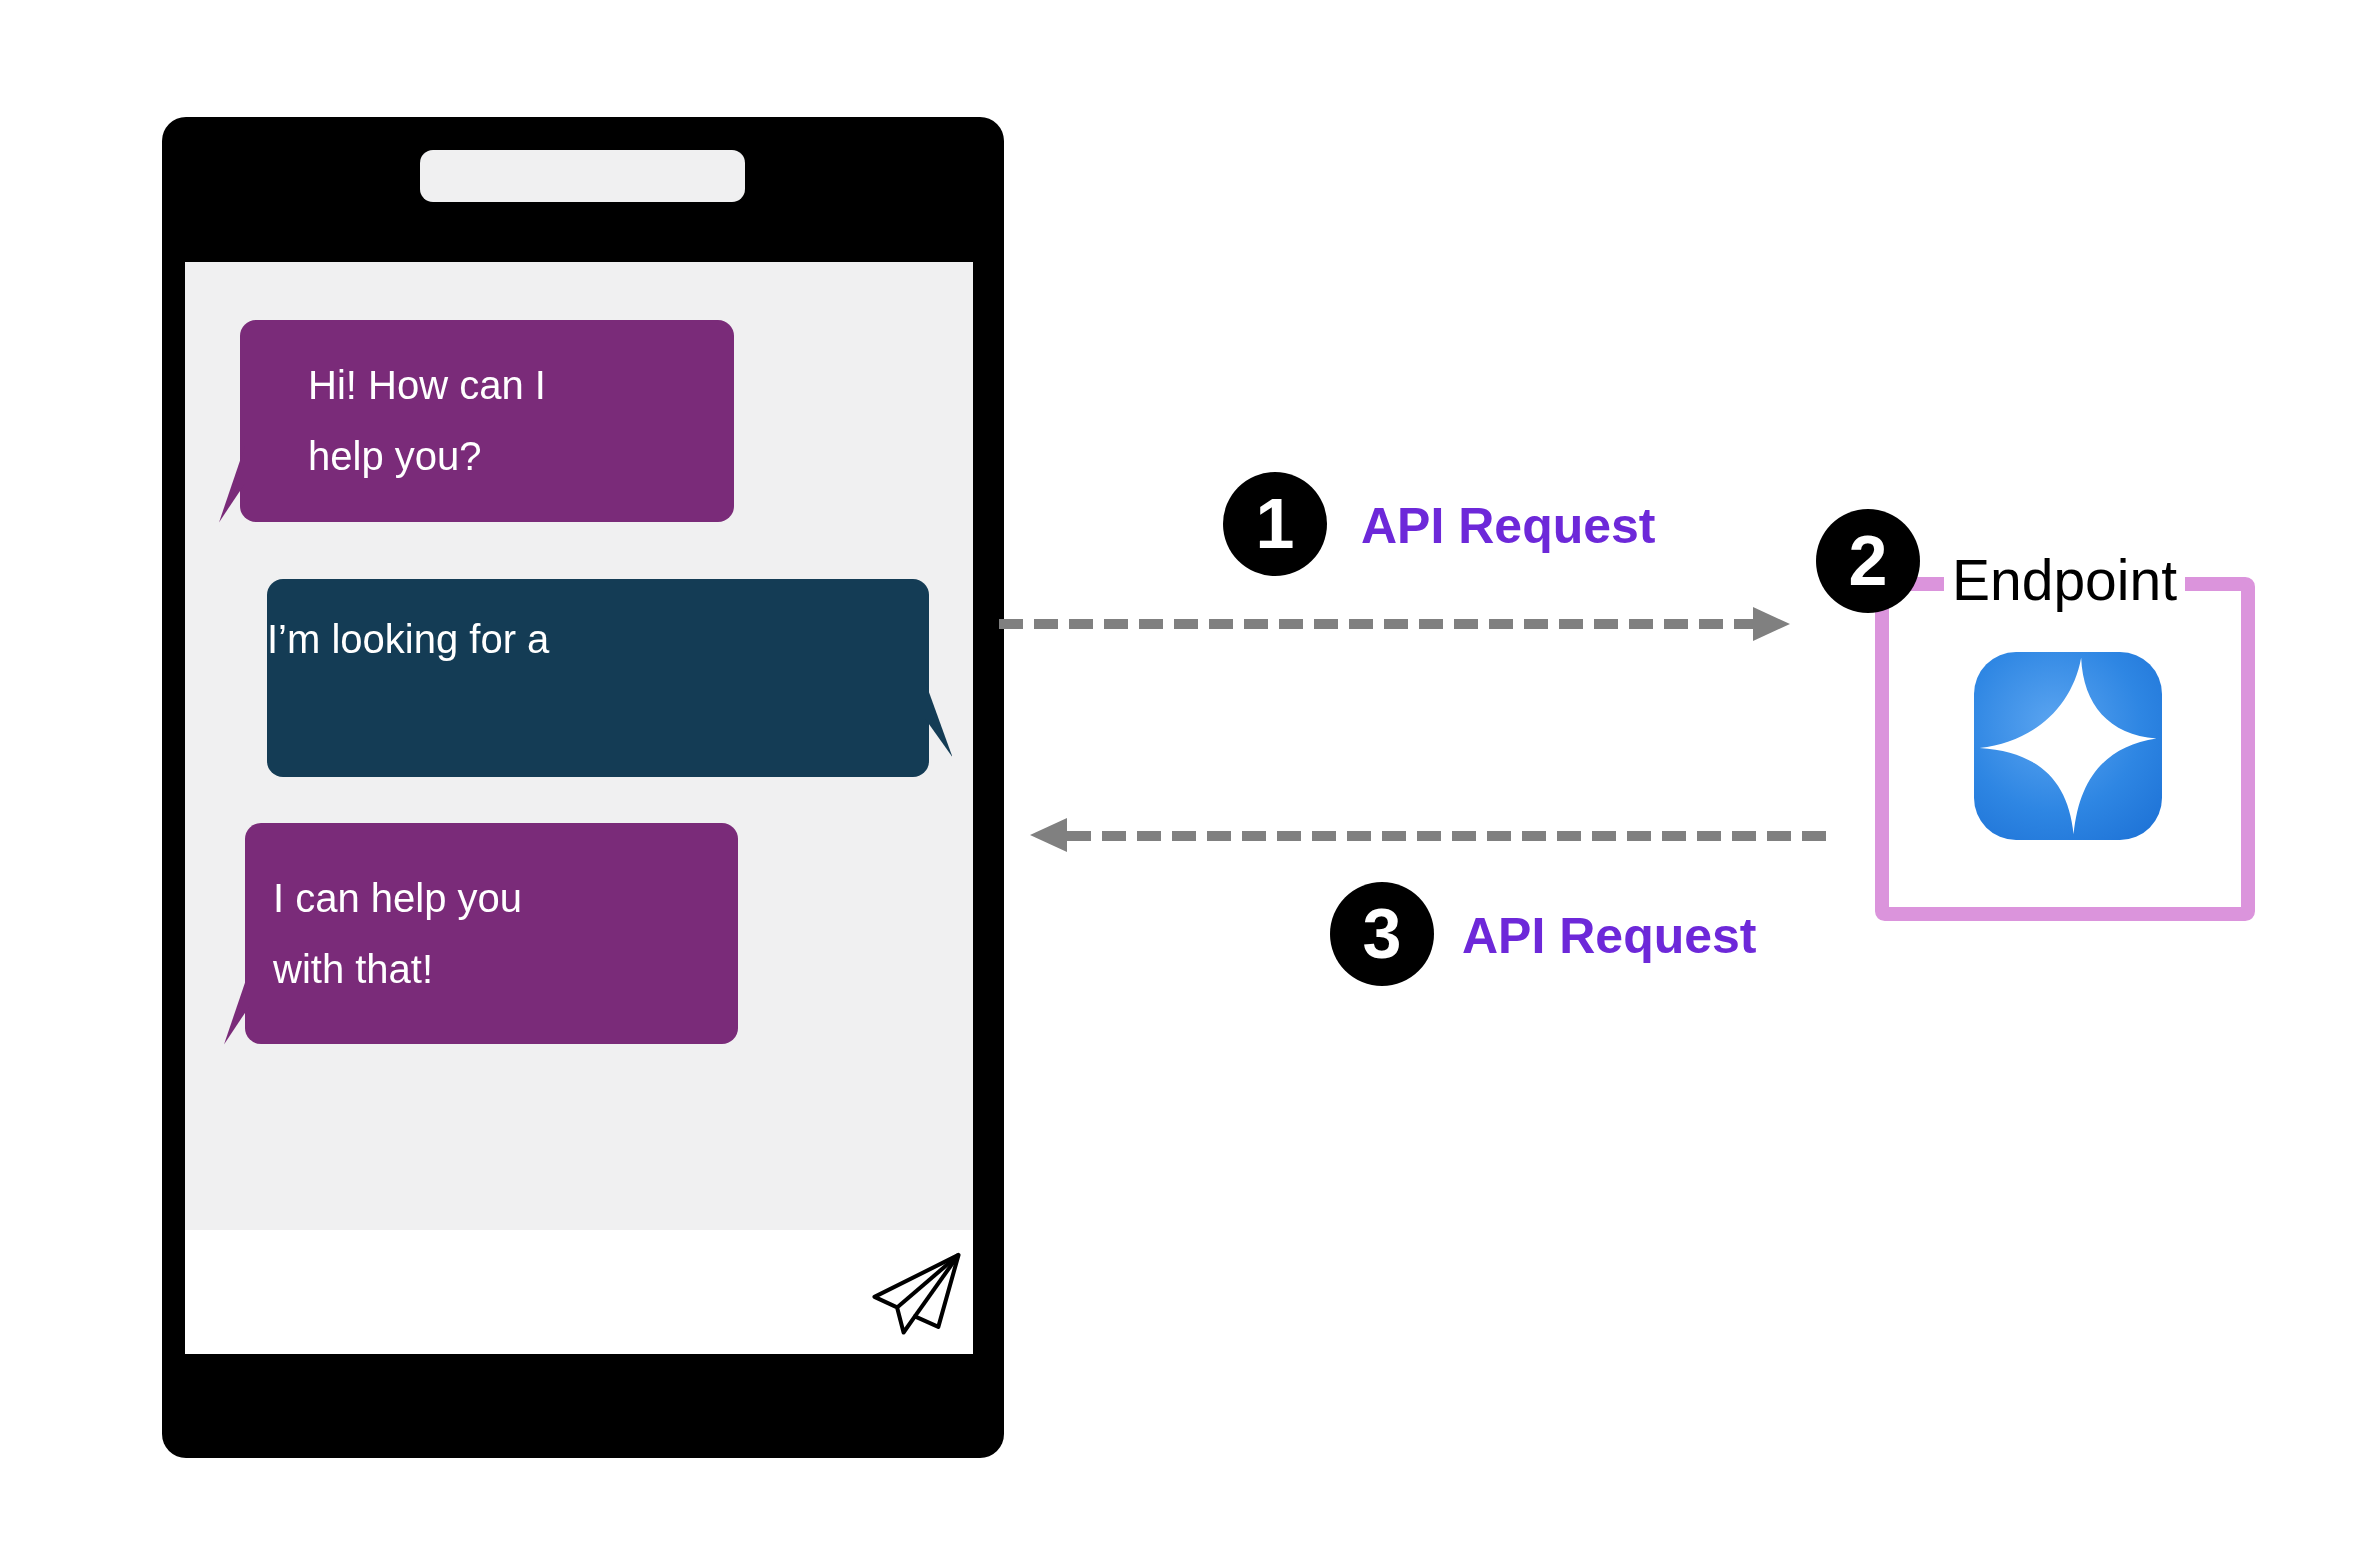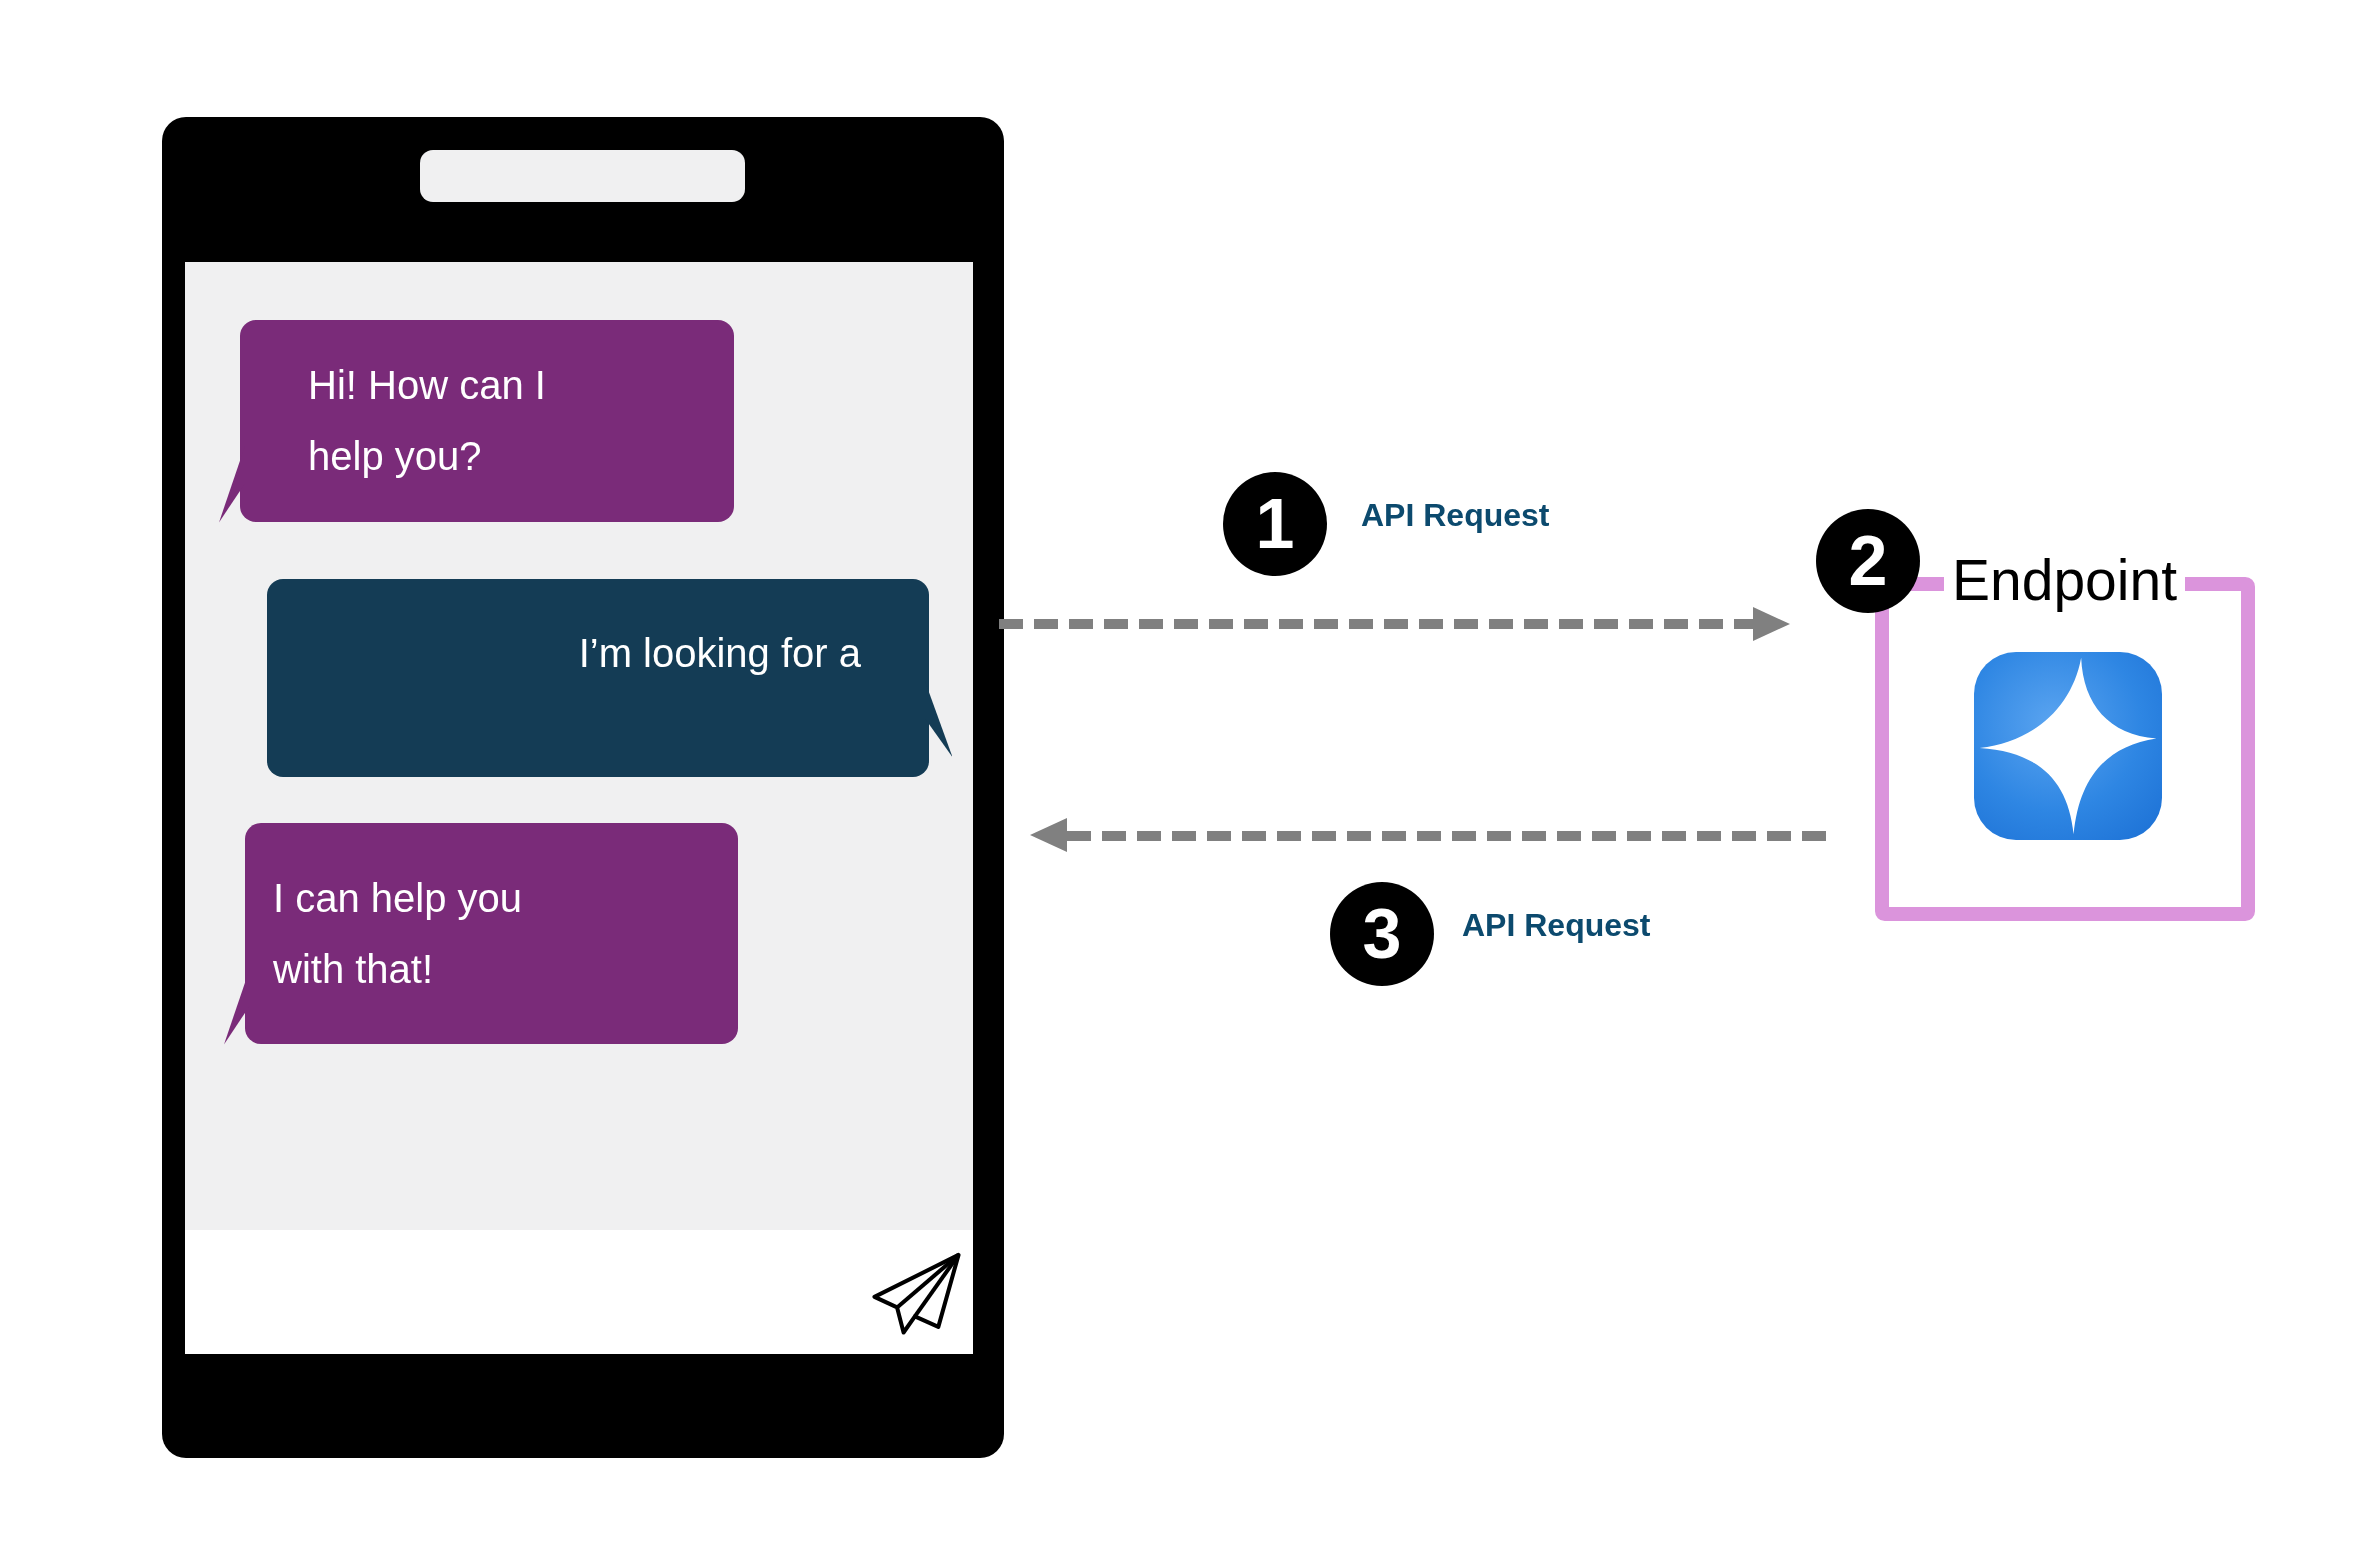--- a/index.html
+++ b/index.html
@@ -14,43 +14,43 @@
   .screen{position:absolute;left:185px;top:262px;width:788px;height:968px;background:#f0f0f1;}
   .inputbar{position:absolute;left:185px;top:1230px;width:788px;height:124px;background:#ffffff;}
   .send{position:absolute;left:868px;top:1249px;width:97px;height:91px;}
 
   
   .bubble{position:absolute;border-radius:16px;color:#fff;font-size:40px;line-height:71px;}
   .bubble .txt{display:block;}
   .b-bot{background:#7a2b79;}
   .b-user{background:#143c55;}
   .bubble1{left:240px;top:320px;width:494px;height:202px;padding-top:30px;box-sizing:border-box;padding-left:68px;}
-  .bubble2{left:267px;top:579px;width:662px;height:198px;padding-top:39px;box-sizing:border-box;
-           padding-right:68px;text-align:right;}
+  .bubble2{left:267px;top:579px;width:662px;height:198px;padding-top:25px;box-sizing:border-box;
+           padding-right:68px;text-align:left;}
   .bubble3{left:245px;top:823px;width:493px;height:221px;padding-top:40px;box-sizing:border-box;padding-left:28px;}
   .tail{position:absolute;}
   .tail-l{left:-21px;bottom:-1.6px;}
   .tail-r{right:-23px;bottom:18px;}
 
   
   .dash{position:absolute;height:9.7px;
         background:repeating-linear-gradient(90deg,#808080 0 24px,transparent 24px 35px);}
   .dash-req{left:999px;top:619px;width:754px;}
   .dash-res{left:1067px;top:831px;width:764px;}
   .head{position:absolute;width:0;height:0;border-top:17px solid transparent;border-bottom:17px solid transparent;}
   .head-right{left:1753px;top:607px;border-left:37px solid #808080;}
   .head-left{left:1030px;top:818px;border-right:37px solid #808080;}
 
   
   .badge{position:absolute;width:104px;height:104px;border-radius:50%;background:#000;color:#fff;
          display:flex;align-items:center;justify-content:center;font-size:70px;font-weight:700;}
   .badge1{left:1223px;top:472px;}
   .badge2{left:1816px;top:509px;z-index:6;}
   .badge3{left:1330px;top:882px;}
-  .steplabel{position:absolute;color:#0c4a6e;font-size:32px;font-weight:700;white-space:nowrap;}
+  .steplabel{position:absolute;color:#6d28d9;font-size:50px;font-weight:700;white-space:nowrap;}
   .lab1{left:1361px;top:497px;}
   .lab3{left:1462px;top:907px;}
 
   
   .endbox{position:absolute;left:1875px;top:577px;width:380px;height:344px;box-sizing:border-box;
           border:14.6px solid #db94dc;border-radius:9.7px;background:#ffffff;z-index:3;}
   .endlabel{position:absolute;left:1944px;top:547px;z-index:5;background:#ffffff;
             padding:0 8px;color:#000;font-size:57px;font-weight:400;white-space:nowrap;}
   .aiicon{position:absolute;left:1974px;top:652px;width:188px;height:188px;border-radius:42px;
           background:radial-gradient(circle at 42% 38%,#5aa4f0 0%,#2e86e3 55%,#1b6fd4 100%);z-index:4;}

